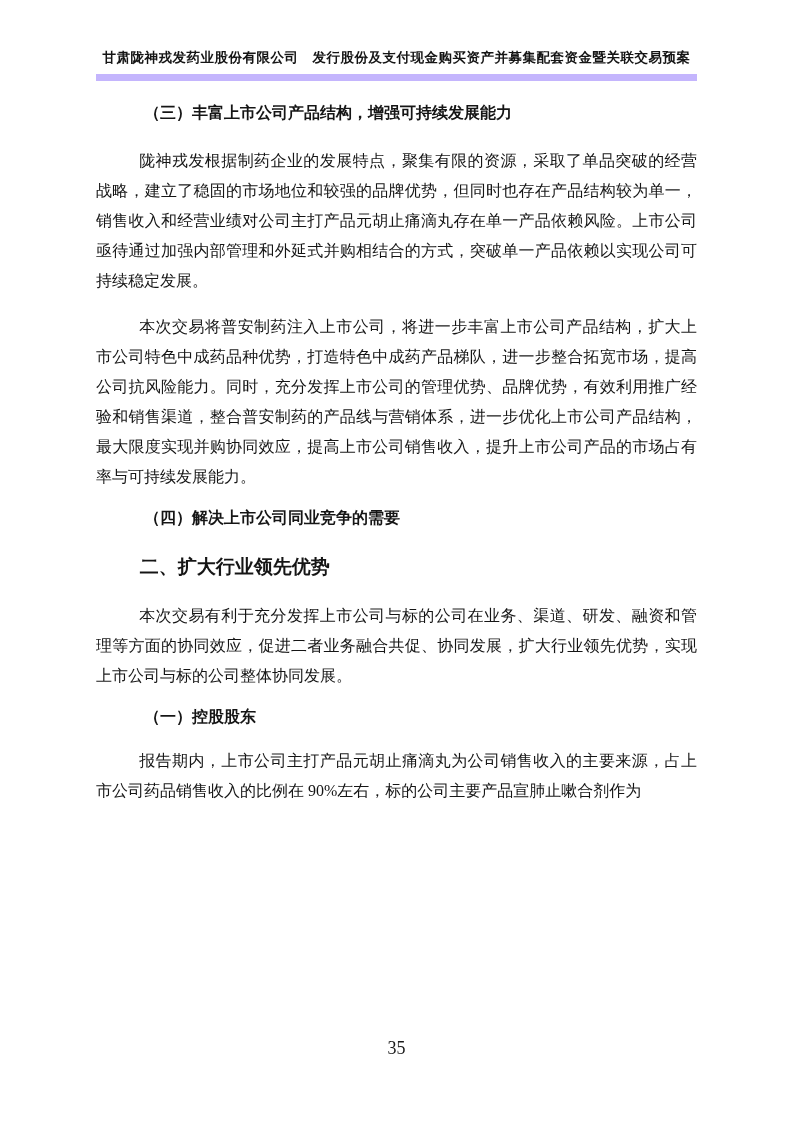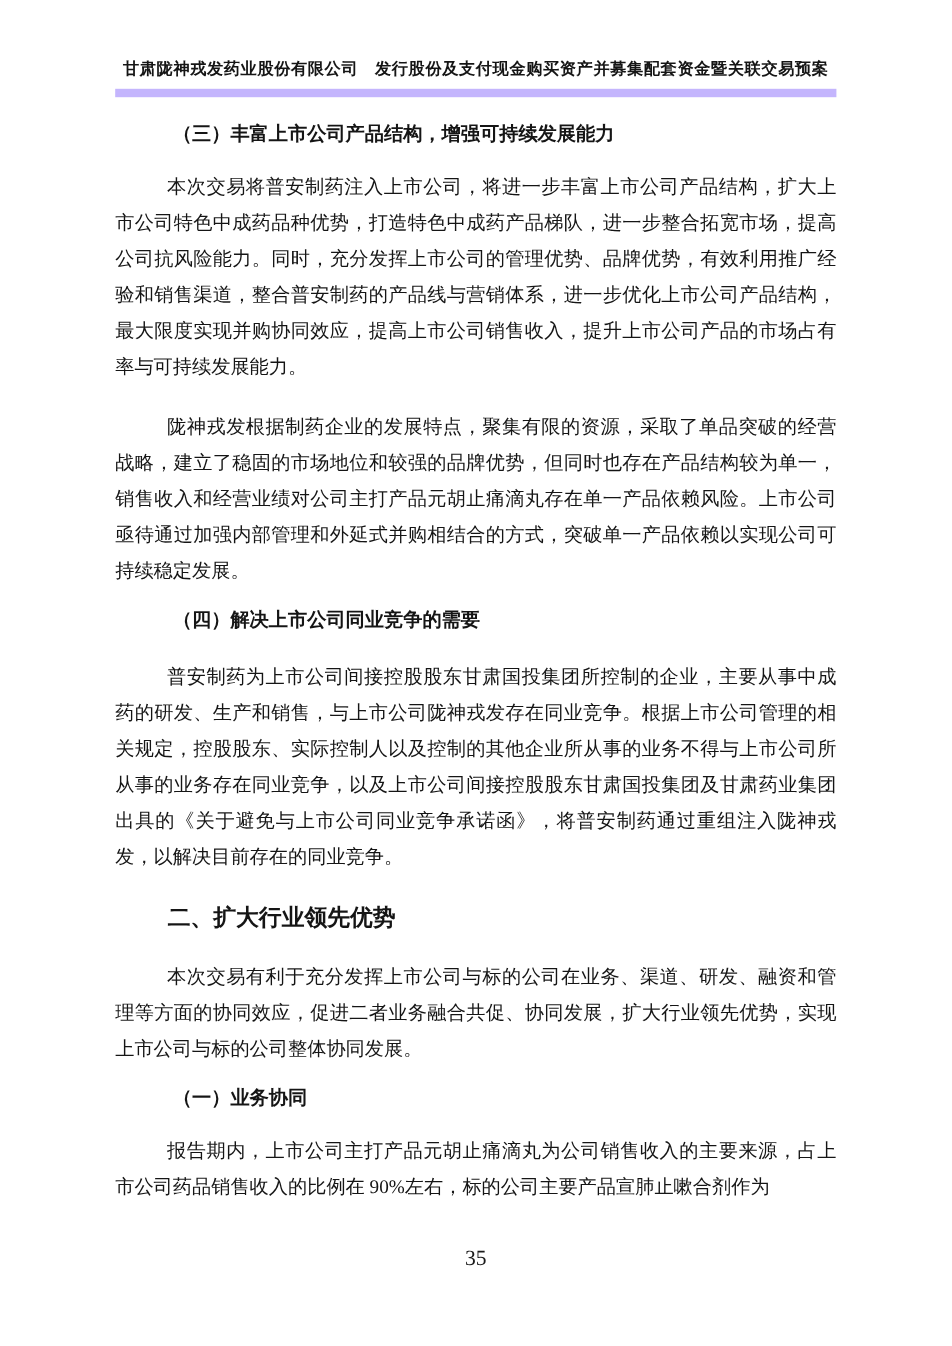--- a/index.html
+++ b/index.html
@@ -89,33 +89,32 @@
 <div class="page">
 
   <header class="doc-header">
     <span>甘肃陇神戎发药业股份有限公司　发行股份及支付现金购买资产并募集配套资金暨关联交易预案</span>
   </header>
 
   <main class="doc-body">
 
     <h3 class="sub-heading h3">（三）丰富上市公司产品结构，增强可持续发展能力</h3>
 
+    <p class="para m1">陇神戎发根据制药企业的发展特点，聚集有限的资源，采取了单品突破的经营战略，建立了稳固的市场地位和较强的品牌优势，但同时也存在产品结构较为单一，销售收入和经营业绩对公司主打产品元胡止痛滴丸存在单一产品依赖风险。上市公司亟待通过加强内部管理和外延式并购相结合的方式，突破单一产品依赖以实现公司可持续稳定发展。</p>
+
     <p class="para m2">本次交易将普安制药注入上市公司，将进一步丰富上市公司产品结构，扩大上市公司特色中成药品种优势，打造特色中成药产品梯队，进一步整合拓宽市场，提高公司抗风险能力。同时，充分发挥上市公司的管理优势、品牌优势，有效利用推广经验和销售渠道，整合普安制药的产品线与营销体系，进一步优化上市公司产品结构，最大限度实现并购协同效应，提高上市公司销售收入，提升上市公司产品的市场占有率与可持续发展能力。</p>
-
-    <p class="para m1">陇神戎发根据制药企业的发展特点，聚集有限的资源，采取了单品突破的经营战略，建立了稳固的市场地位和较强的品牌优势，但同时也存在产品结构较为单一，销售收入和经营业绩对公司主打产品元胡止痛滴丸存在单一产品依赖风险。上市公司亟待通过加强内部管理和外延式并购相结合的方式，突破单一产品依赖以实现公司可持续稳定发展。</p>
 
     <h3 class="sub-heading h4">（四）解决上市公司同业竞争的需要</h3>
 
-    <p class="para m3">普安制药为上市公司间接控股股东甘肃国投集团所控制的企业，主要从事中成药的研发、生产和销售，与上市公司陇神戎发存在同业竞争。根据上市公司管理的相关规定，控股股东、实际控制人以及控制的其他企业所从事的业务不得与上市公司所从事的业务存在同业竞争，以及上市公司间接控股股东甘肃国投集团及甘肃药业集团出具的《关于避免与上市公司同业竞争承诺函》，将普安制药通过重组注入陇神戎发，以解决目前存在的同业竞争。</p>
 
     <h2 class="major-heading">二、扩大行业领先优势</h2>
 
     <p class="para m4">本次交易有利于充分发挥上市公司与标的公司在业务、渠道、研发、融资和管理等方面的协同效应，促进二者业务融合共促、协同发展，扩大行业领先优势，实现上市公司与标的公司整体协同发展。</p>
 
-    <h3 class="sub-heading h1">（一）业务协同</h3>
+    <h3 class="sub-heading h1">（一）控股股东</h3>
 
     <p class="para m5">报告期内，上市公司主打产品元胡止痛滴丸为公司销售收入的主要来源，占上市公司药品销售收入的比例在 90%左右，标的公司主要产品宣肺止嗽合剂作为</p>
 
   </main>
 
   <footer class="doc-footer">35</footer>
 
 </div>
 
 </body></html>

